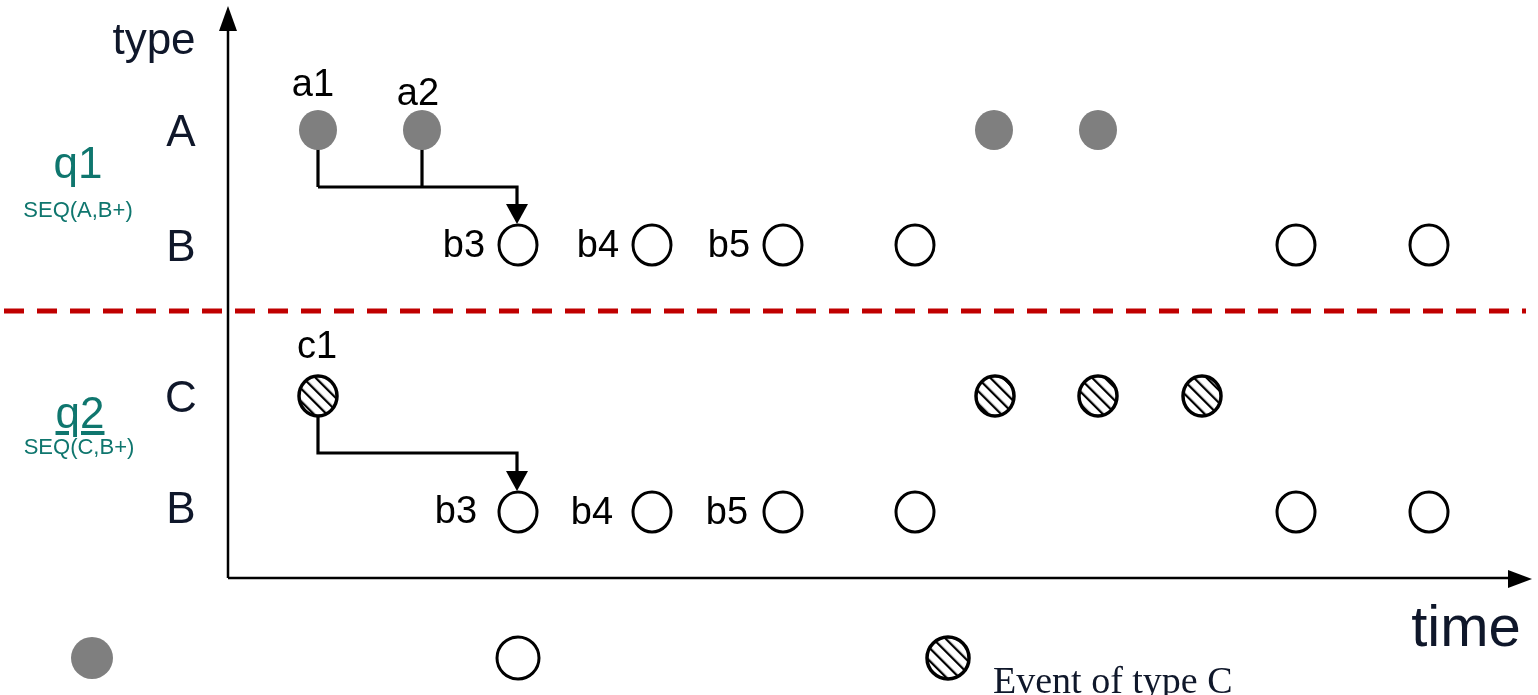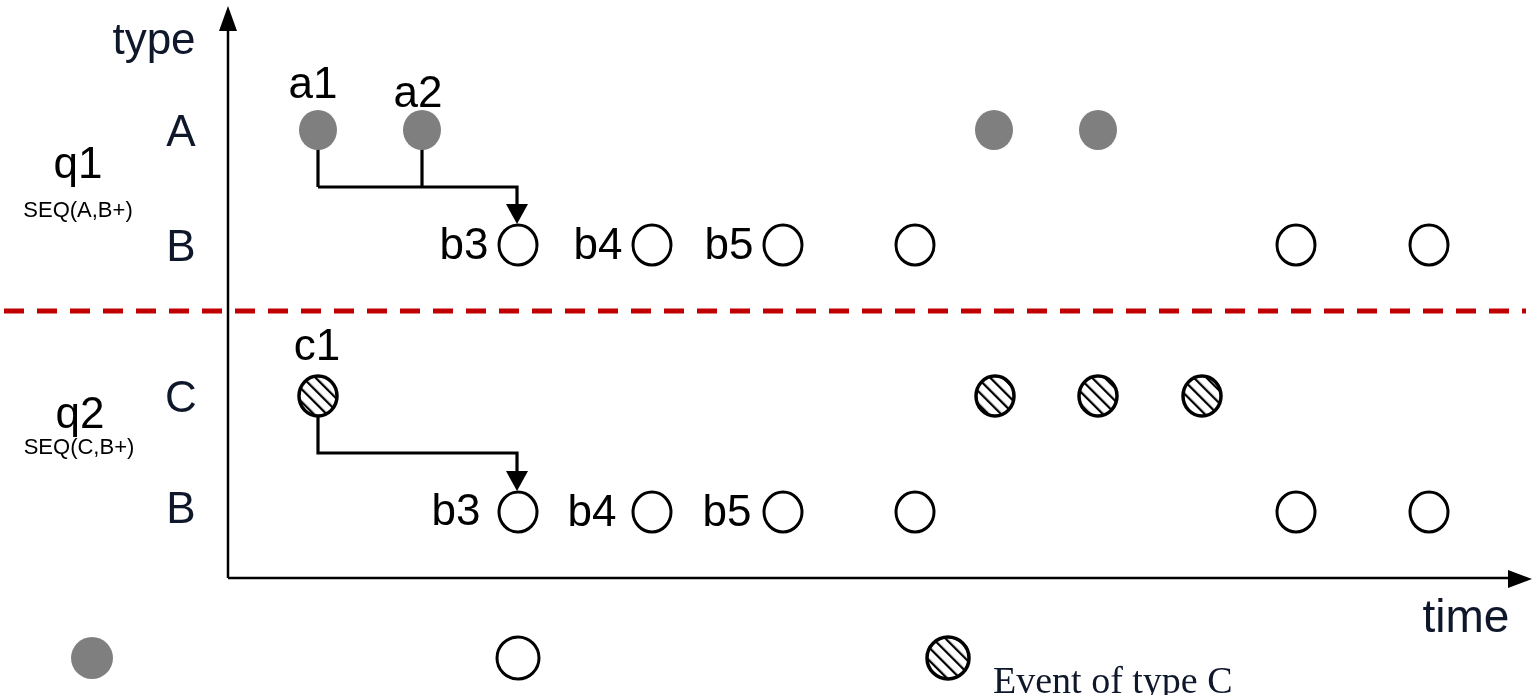--- a/index.html
+++ b/index.html
@@ -13,44 +13,44 @@
   svg{position:absolute;left:0;top:0;}
   .lbl{
     position:absolute;
     transform:translate(-50%,-50%);
     color:#0f172a;
     white-space:nowrap;
     font-family:"Liberation Sans", sans-serif;
     line-height:1;
   }
   .lbl-left{transform:translate(0,-50%);}
-  .red{color:#000000;text-align:right;}
+  .red{color:#0f766e;text-align:right;}
   .fs44{font-size:44px;}
-  .fs46{font-size:46px;}
+  .fs46{font-size:58px;margin-top:10px;}
   .fs38{font-size:38px;}
   .fs29{font-size:22px;}
   
   .t-type {left:154px; top:39px;}
   .t-q1   {left:78px;  top:163px;}
   .t-seq1 {left:78px;  top:210px;}
   .t-rowA {left:181px; top:131px;}
   .t-rowB1{left:181px; top:246px;}
-  .t-q2   {left:80px;  top:413px;}
+  .t-q2   {left:80px;  top:413px;text-decoration:underline;}
   .t-seq2 {left:79px;  top:447px;}
   .t-rowC {left:181px; top:397px;}
   .t-rowB2{left:181px; top:508px;}
   .t-time {left:1466px;top:616px;}
   .t-legA {left:133px; top:657px;}
   .t-legB {left:562px; top:657px;}
   .t-legC {left:993px; top:680px;font-family:Liberation Serif, serif;}
   
   .evlbl{
     position:absolute;
     transform:translate(-50%,-50%);
-    font-size:44px;
+    font-size:38px;
     color:#000000;
     white-space:nowrap;
     line-height:1;
   }
   
   .ev-A{fill:#7f7f7f;stroke:none;}
   .ev-B{fill:#ffffff;stroke:#000000;stroke-width:3px;}
   .ev-C{fill:url(#hatch);stroke:#000000;stroke-width:3.5px;}
 </style>
 </head>

